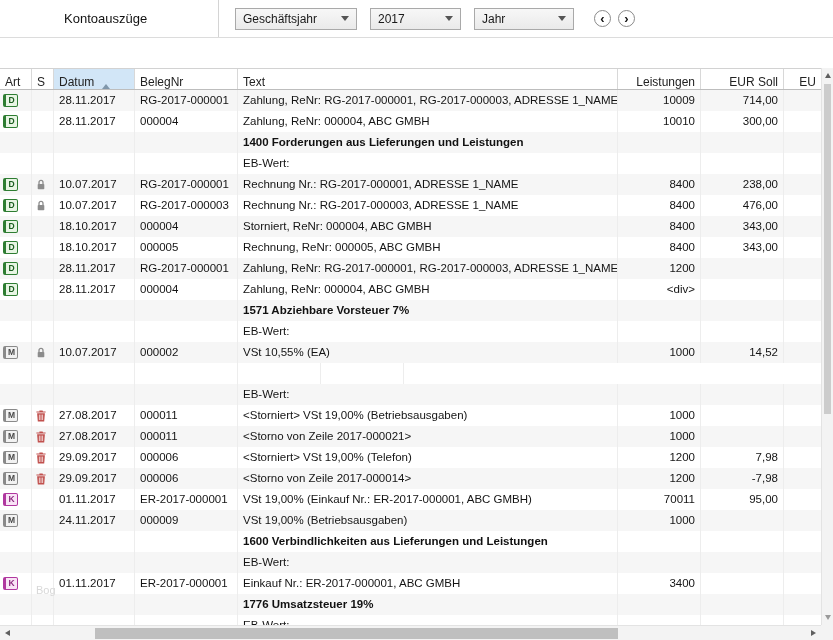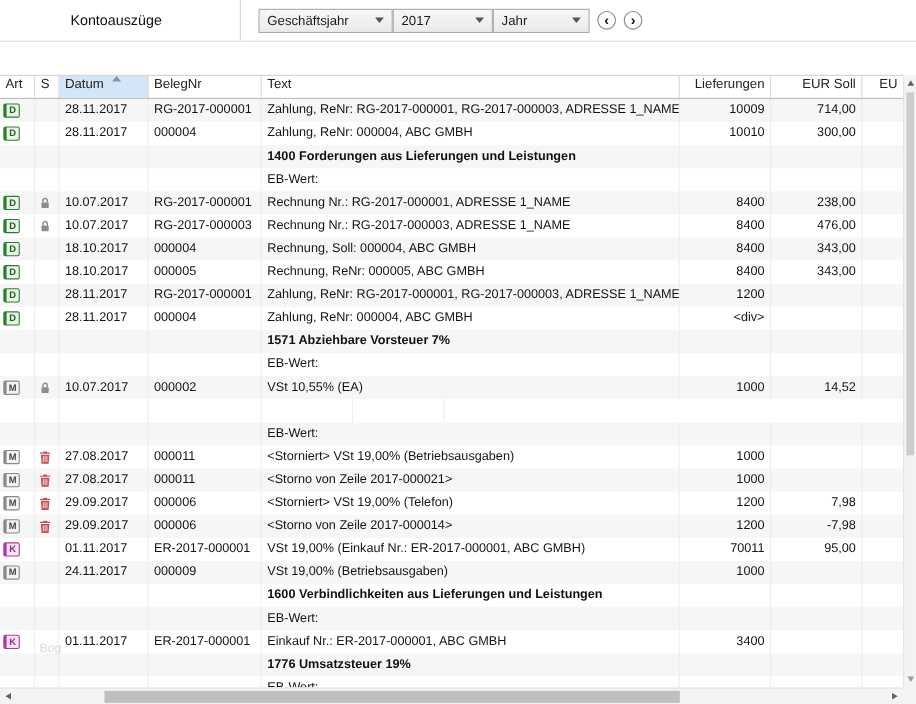--- a/index.html
+++ b/index.html
@@ -3,28 +3,28 @@
 <meta charset="utf-8">
 <style>
   html,body{margin:0;padding:0}
   body{width:833px;height:640px;font-family:"Liberation Sans",sans-serif;background:#fff;color:#1a1a1a;overflow:hidden}
   .app{position:relative;width:833px;height:640px;overflow:hidden;background:#fff}
 
   
   .toolbar{position:absolute;top:0;left:0;width:833px;height:38px;border-bottom:1px solid #dcdcdc;background:#fff;box-sizing:border-box}
   .title{position:absolute;left:64px;top:11px;font-size:13px;color:#111}
   .filters{position:absolute;left:218px;top:0;height:37px;display:flex;align-items:center;padding-left:16px;border-left:1px solid #d4d4d4}
-  .dd{height:22px;box-sizing:border-box;border:1px solid #a9a9a9;background:linear-gradient(#f7f7f7,#eaeaea);display:flex;align-items:center;justify-content:space-between;padding:0 7px;font-size:12px;color:#1a1a1a;cursor:default}
-  .dd-1{width:122px}.dd-2{width:91px}.dd-3{width:88px}
+  .dd{height:22px;box-sizing:border-box;border:1px solid #a9a9a9;background:linear-gradient(#f7f7f7,#eaeaea);display:flex;align-items:center;justify-content:space-between;padding:0 7px;font-size:12px;color:#1a1a1a;margin-right:13px;cursor:default}
+  .dd-1{width:122px}.dd-2{width:91px}.dd-3{width:100px}
   .chev{width:0;height:0;border-left:4px solid transparent;border-right:4px solid transparent;border-top:5px solid #555;margin-left:8px}
   .navbtn{width:17px;height:17px;box-sizing:border-box;border:1.5px solid #8a8a8a;border-radius:50%;background:#fff;display:flex;align-items:center;justify-content:center;font-size:13px;font-weight:bold;color:#111;margin-left:7px;line-height:1}
 
   
   .thead{position:absolute;top:68px;left:0;width:821px;height:22px;display:flex;background:#fff;border-top:1px solid #d2d2d2;border-bottom:1px solid #bdbdbd;box-sizing:border-box}
-  .th{display:flex;align-items:flex-start;box-sizing:border-box;border-right:1px solid #d8d8d8;padding:0 5px;font-size:12px;color:#222;white-space:nowrap;overflow:hidden}
+  .th{display:flex;align-items:flex-end;box-sizing:border-box;border-right:1px solid #d8d8d8;padding:0 5px;font-size:12px;color:#222;white-space:nowrap;overflow:hidden}
   .th.num{justify-content:flex-end}
   .th.sorted{background:#d2e6f7}
   .sort-arrow{margin-left:8px;width:0;height:0;border-left:4px solid transparent;border-right:4px solid transparent;border-bottom:5px solid #8097ab}
 
   
   .tbody{position:absolute;top:90px;left:0;width:821px;height:535px;overflow:hidden}
   .tr{display:flex;width:821px;height:21px}
   .tr.even{background:#f6f6f6}
   .tr.odd{background:#ffffff}
   .td{box-sizing:border-box;border-right:1px solid #ededed;line-height:21px;padding:0 5px;font-size:11.5px;color:#141414;white-space:nowrap;overflow:hidden}
@@ -96,21 +96,21 @@
         <span>Datum</span>
         <span class="sort-arrow"></span>
       </div>
       <div class="th c-beleg">
         <span>BelegNr</span>
       </div>
       <div class="th c-text">
         <span>Text</span>
       </div>
       <div class="th c-gegen num">
-        <span>Lieferungen</span>
+        <span>Leistungen</span>
       </div>
       <div class="th c-soll num">
         <span>EUR Soll</span>
       </div>
       <div class="th c-haben num">
         <span>EU</span>
       </div>
     </div>
   <div class="tbody">
       <div class="tr even t-data">
@@ -191,21 +191,21 @@
         <div class="td c-soll num">476,00</div>
         <div class="td c-haben num"></div>
       </div>
       <div class="tr even t-data">
         <div class="td c-art cell-flex">
           <span class="art-badge" style="border-color: rgb(46, 125, 50); border-left-width: 3px; border-left-style: solid; background: rgb(232, 245, 228); color: rgb(27, 94, 32);">D</span>
         </div>
         <div class="td c-s cell-flex"></div>
         <div class="td c-datum">18.10.2017</div>
         <div class="td c-beleg">000004</div>
-        <div class="td c-text">Rechnung, Soll: 000004, ABC GMBH</div>
+        <div class="td c-text">Storniert, ReNr: 000004, ABC GMBH</div>
         <div class="td c-gegen num">8400</div>
         <div class="td c-soll num">343,00</div>
         <div class="td c-haben num"></div>
       </div>
       <div class="tr odd t-data">
         <div class="td c-art cell-flex">
           <span class="art-badge" style="border-color: rgb(46, 125, 50); border-left-width: 3px; border-left-style: solid; background: rgb(232, 245, 228); color: rgb(27, 94, 32);">D</span>
         </div>
         <div class="td c-s cell-flex"></div>
         <div class="td c-datum">18.10.2017</div>

